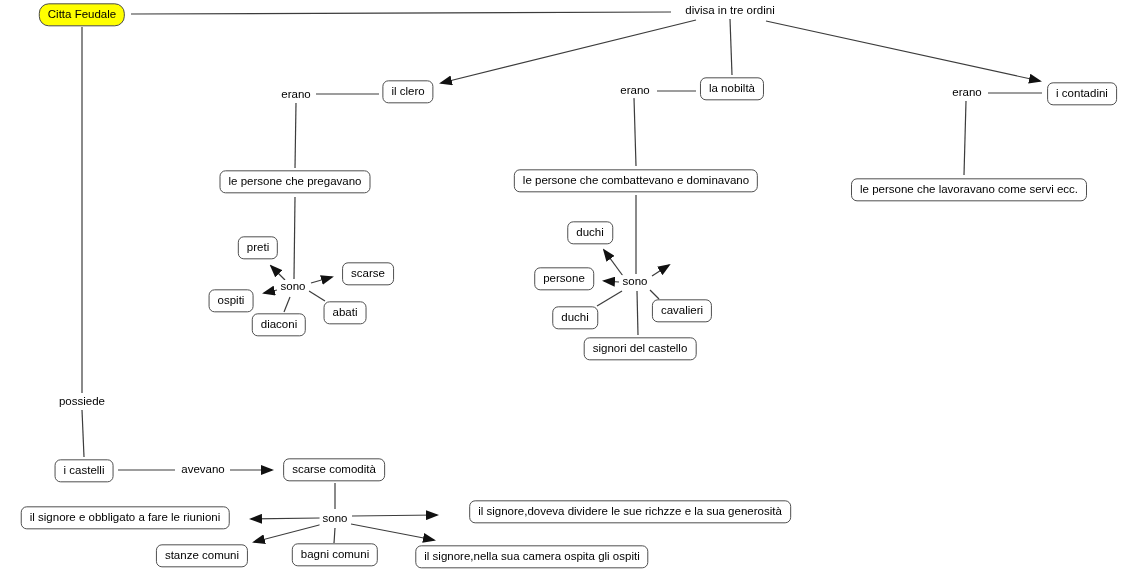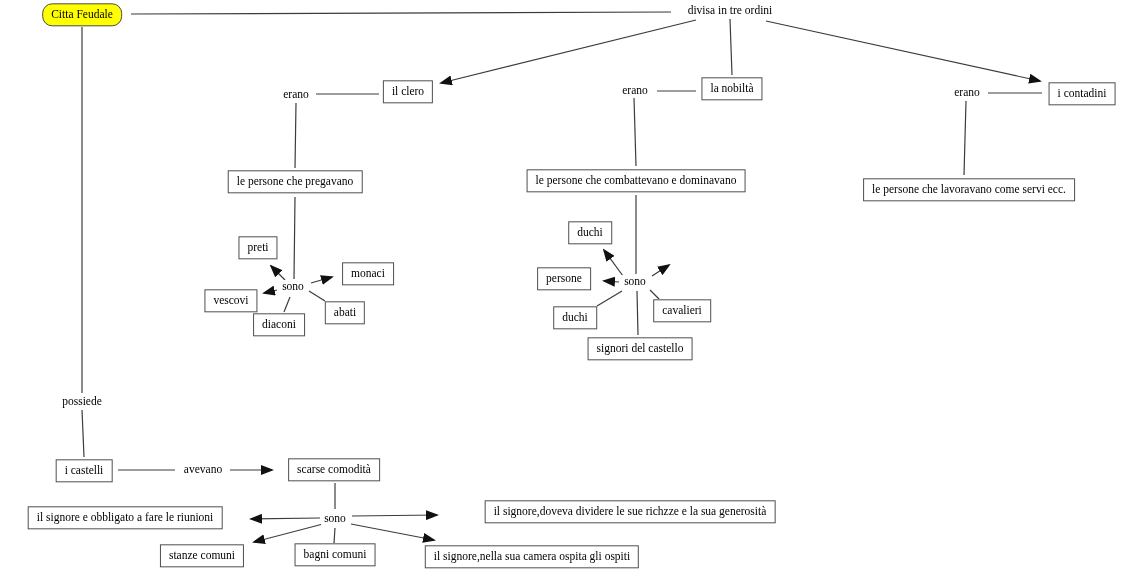--- a/index.html
+++ b/index.html
@@ -1,29 +1,29 @@
 <!DOCTYPE html>
 <html><head>
 <meta charset="utf-8">
 <style>
   html,body{margin:0;padding:0;background:#ffffff;}
   #canvas{
     position:relative;
     width:1123px;height:572px;
     background:#ffffff;
-    font-family:Liberation Serif, serif;
+    font-family:Liberation Sans, sans-serif;
     overflow:hidden;
   }
   #edges{position:absolute;left:0;top:0;width:1123px;height:572px;z-index:1;}
   .node{
     position:absolute;z-index:2;
     transform:translate(-50%,-50%);
     background:#ffffff;
     border:1.5px solid #4f4f4f;
-    border-radius:0;
+    border-radius:6px;
     padding:3px 8px 4px 8px;
     font-size:11.5px;color:#000000;
     white-space:nowrap;line-height:1.25;
   }
   .node.root{
     background:#ffff00;
     border:1.8px solid #4a4a4a;
     border-radius:10px;
   }
   .label{
@@ -86,22 +86,22 @@
   </svg>
 
   <div class="node root" style="left:82px;top:15px">Citta Feudale</div>
   <div class="node" style="left:408px;top:92px">il clero</div>
   <div class="node" style="left:732px;top:89px">la nobiltà</div>
   <div class="node" style="left:1082px;top:94px">i contadini</div>
   <div class="node" style="left:636px;top:181px">le persone che combattevano e dominavano</div>
   <div class="node" style="left:295px;top:182px">le persone che pregavano</div>
   <div class="node" style="left:969px;top:190px">le persone che lavoravano come servi ecc.</div>
   <div class="node" style="left:258px;top:248px">preti</div>
-  <div class="node" style="left:368px;top:274px">monaci</div>
-  <div class="node" style="left:231px;top:301px">vescovi</div>
+  <div class="node" style="left:368px;top:274px">scarse</div>
+  <div class="node" style="left:231px;top:301px">ospiti</div>
   <div class="node" style="left:345px;top:313px">abati</div>
   <div class="node" style="left:279px;top:325px">diaconi</div>
   <div class="node" style="left:590px;top:233px">duchi</div>
   <div class="node" style="left:564px;top:279px">persone</div>
   <div class="node" style="left:575px;top:318px">duchi</div>
   <div class="node" style="left:682px;top:311px">cavalieri</div>
   <div class="node" style="left:640px;top:349px">signori del castello</div>
   <div class="node" style="left:84px;top:471px">i castelli</div>
   <div class="node" style="left:334px;top:470px">scarse comodità</div>
   <div class="node" style="left:125px;top:518px">il signore e obbligato a fare le riunioni</div>

